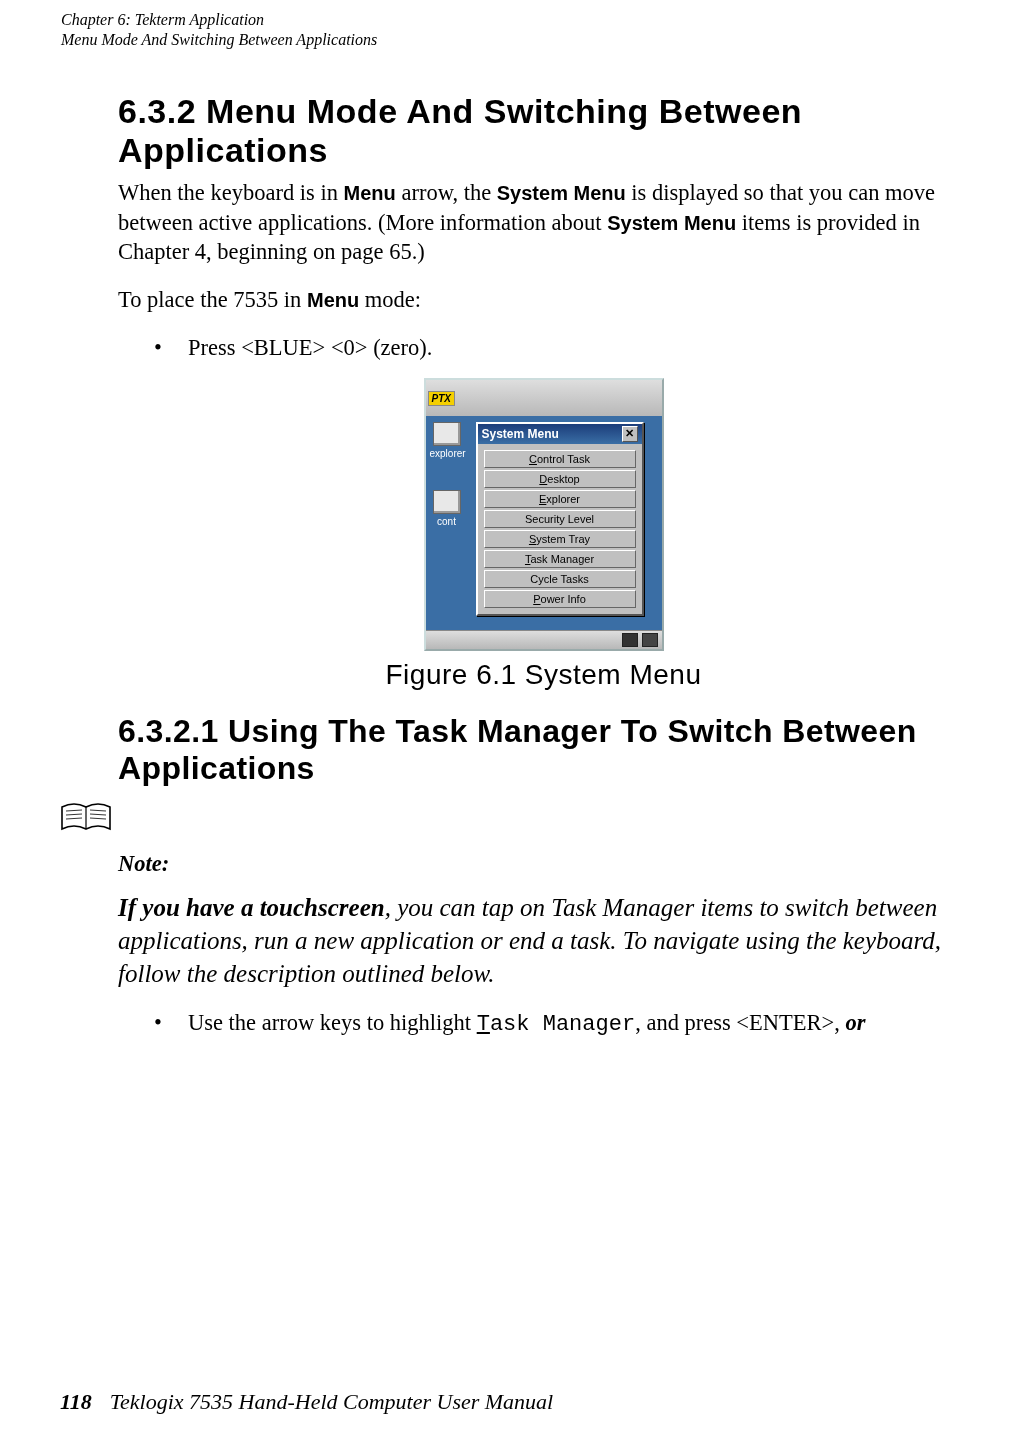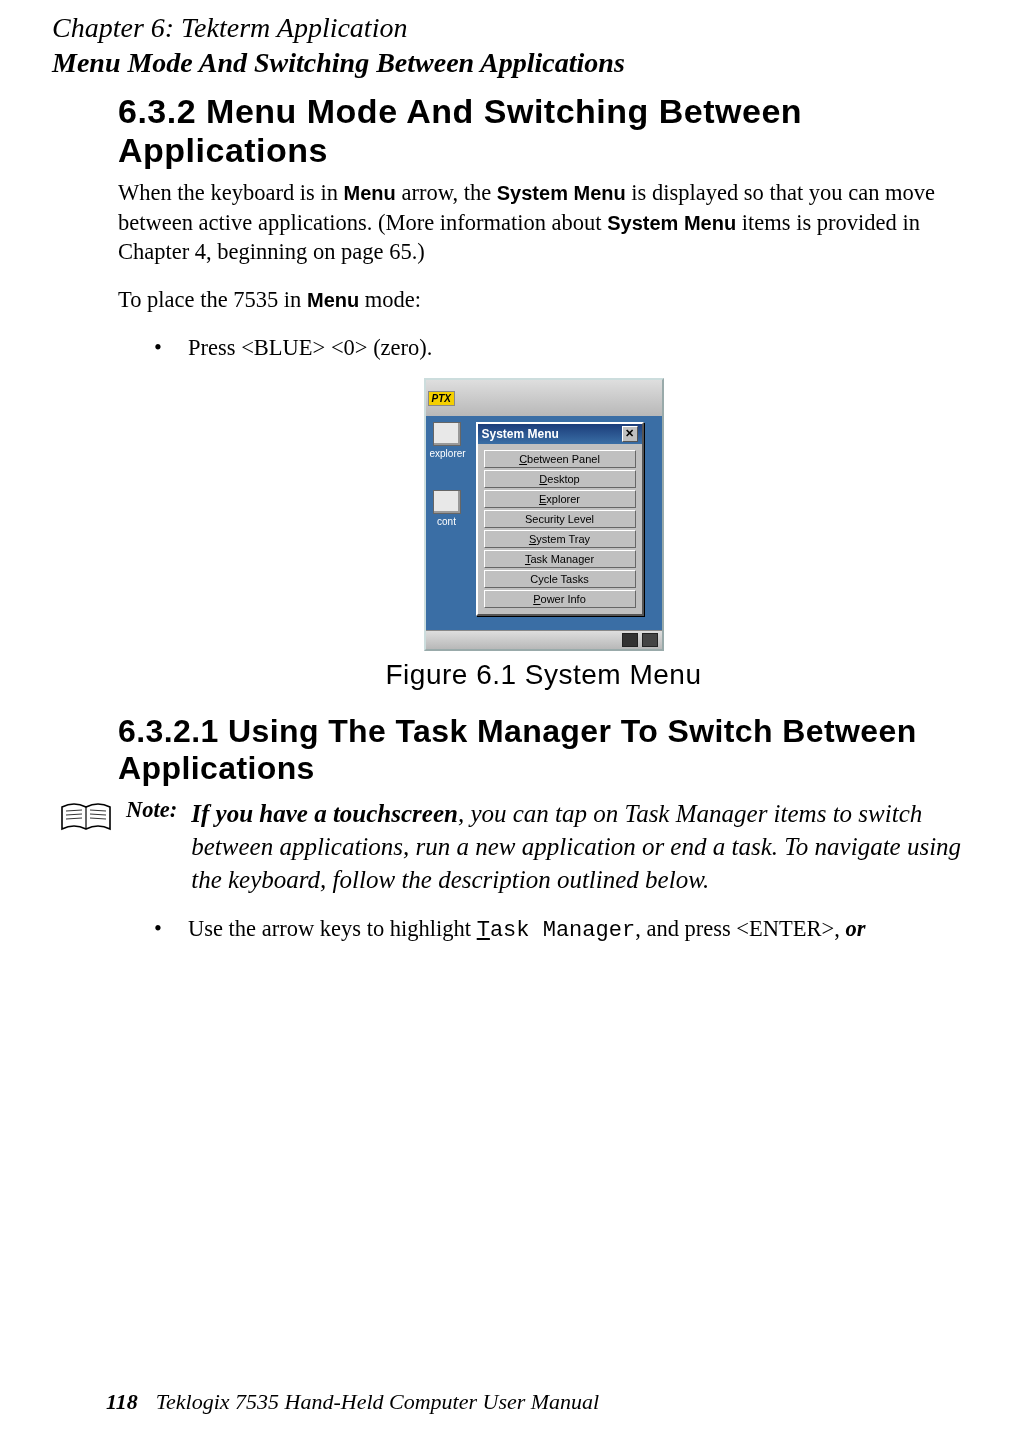--- a/index.html
+++ b/index.html
@@ -14,27 +14,27 @@
     }
     .page {
       position: relative;
       width: 1017px;
       height: 1451px;
       box-sizing: border-box;
     }
     .header-line {
       position: absolute;
       top: 10px;
-      left: 52px;
-      font-style: italic;
-      font-size: 28px;
+      left: 61px;
+      font-style: italic;
+      font-size: 16px;
       line-height: 1.25;
     }
     .header-line .ch { font-weight: normal; }
-    .header-line .sec { font-weight: bold; }
+    .header-line .sec { font-weight: normal; }
     .content {
       position: absolute;
       top: 92px;
       left: 118px;
       right: 48px;
     }
     h2.section-632 {
       font-family: 'Trebuchet MS', Arial, sans-serif;
       font-weight: 600;
       font-size: 34px;
@@ -87,39 +87,39 @@
       font-weight: 600;
       font-size: 32px;
       margin: 22px 0 10px 0;
       letter-spacing: 0.4px;
     }
     .note-row {
       display: flex;
       align-items: flex-start;
       gap: 14px;
       margin-bottom: 18px;
+      flex-direction: column;
     }
     .note-row .note-label {
       font-style: italic;
       font-weight: bold;
       font-size: 22.5px;
       flex: 0 0 auto;
     }
     .note-row .note-text {
       font-style: italic;
       font-size: 25px;
       line-height: 1.32;
     }
     .footer {
       position: absolute;
       bottom: 36px;
       left: 60px;
       font-style: italic;
       font-size: 22px;
-      margin-left: 46px;
     }
     .footer .pagenum {
       font-weight: bold;
       font-style: italic;
       margin-right: 18px;
     }
 
     
     .sysmenu-shot {
       display: inline-block;
@@ -290,21 +290,21 @@
             <div class="ic"></div>
             <span>cont</span>
           </div>
 
           <div class="sm-window">
             <div class="sm-title">
               <span>System Menu</span>
               <span class="sm-close">✕</span>
             </div>
             <div class="sm-body">
-              <div class="sm-btn"><span class="ul">C</span><span>between Panel</span></div>
+              <div class="sm-btn"><span class="ul">C</span><span>ontrol Task</span></div>
               <div class="sm-btn"><span class="ul">D</span><span>esktop</span></div>
               <div class="sm-btn"><span class="ul">E</span><span>xplorer</span></div>
               <div class="sm-btn"><span>Security Level</span></div>
               <div class="sm-btn"><span class="ul">S</span><span>ystem Tray</span></div>
               <div class="sm-btn"><span class="ul">T</span><span>ask Manager</span></div>
               <div class="sm-btn"><span>Cycle Tasks</span></div>
               <div class="sm-btn"><span class="ul">P</span><span>ower Info</span></div>
             </div>
           </div>
         </div>

